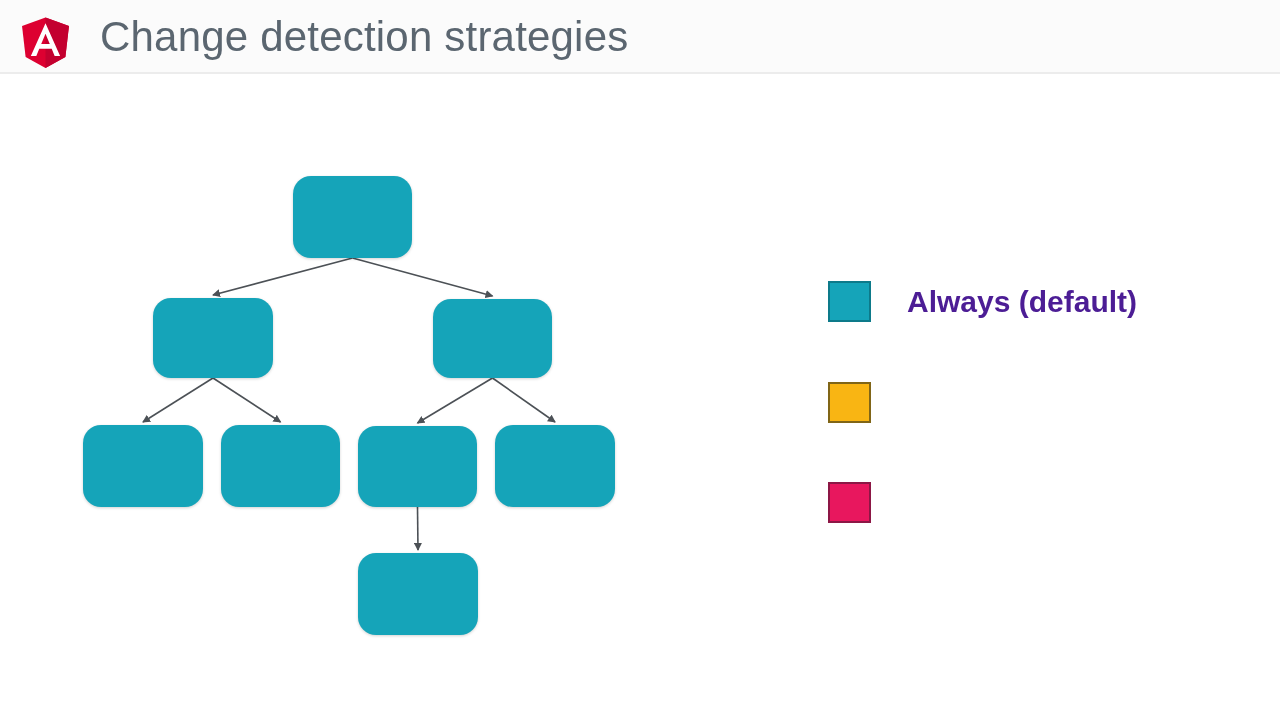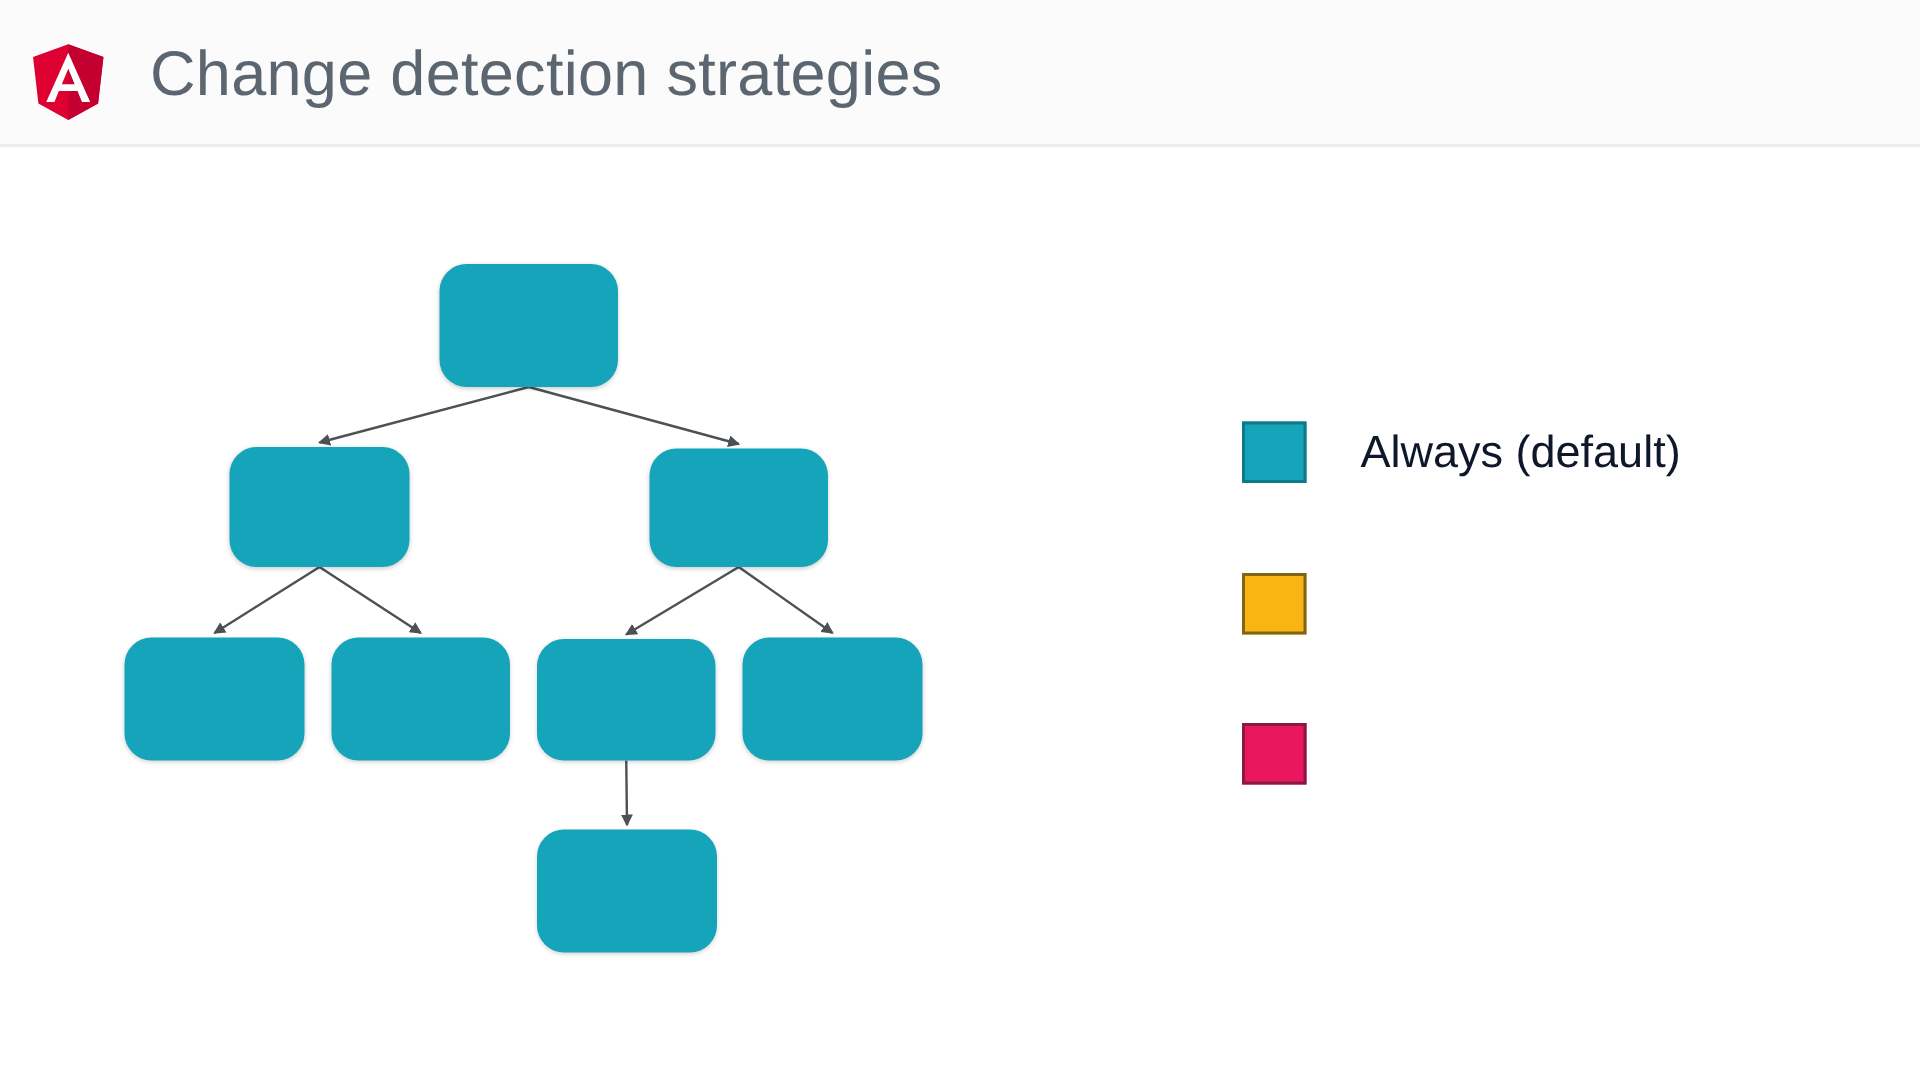--- a/index.html
+++ b/index.html
@@ -14,21 +14,21 @@
     overflow: hidden;
     background: var(--background, #ffffff);
     font-family: "Liberation Sans", sans-serif;
   }
 
   
   .header {
     position: absolute;
     top: 0; left: 0;
     width: 1280px;
-    height: 98px;
+    height: 74px;
     box-sizing: border-box;
     background: var(--header-background, #fbfbfb);
     border-bottom: 2px solid var(--divider, #ececec);
     display: flex;
     align-items: center;
     padding-left: 14px;
   }
   .logo {
     width: 63px;
     height: 67px;
@@ -71,22 +71,23 @@
   }
   .swatch {
     width: 39px;
     height: 37px;
     border: 2px solid #444444;
     flex: 0 0 auto;
   }
   .legend-label {
     margin-left: 36px;
     font-size: 30px;
-    color: #0f172a;
+    color: #4c1d95;
     white-space: nowrap;
+    font-weight: bold;
   }
 </style>
 </head>
 <body>
 
 <div class="stage">
 
   <div class="header">
     <span class="logo">
       <svg viewBox="0 0 250 250" xmlns="http://www.w3.org/2000/svg">

